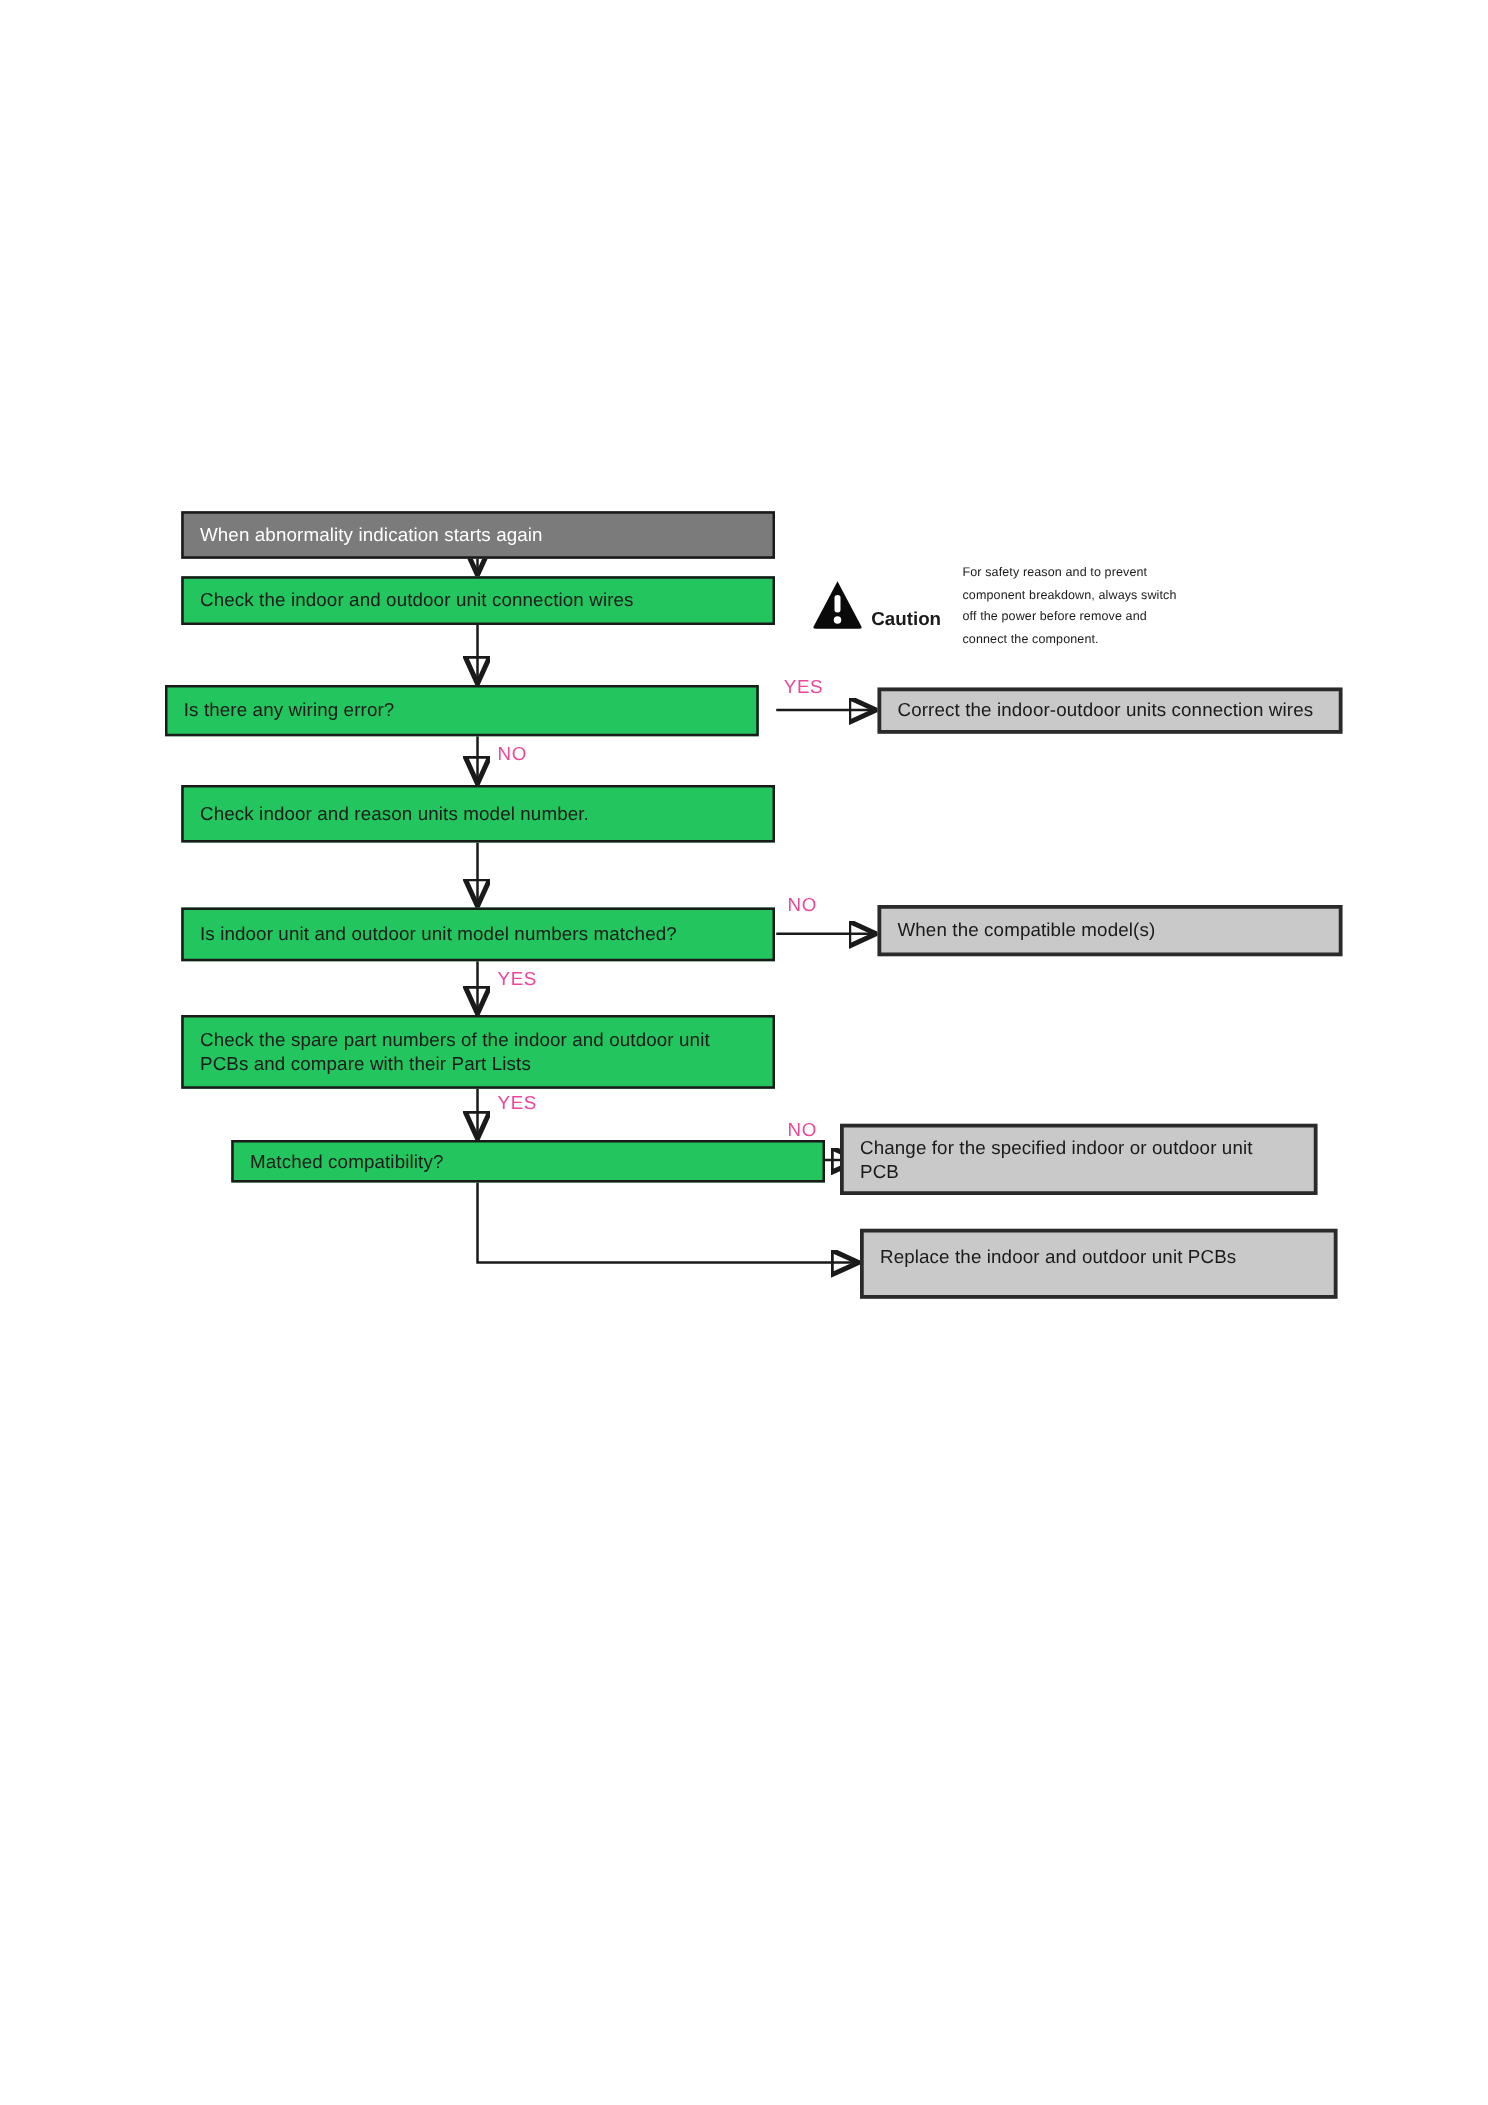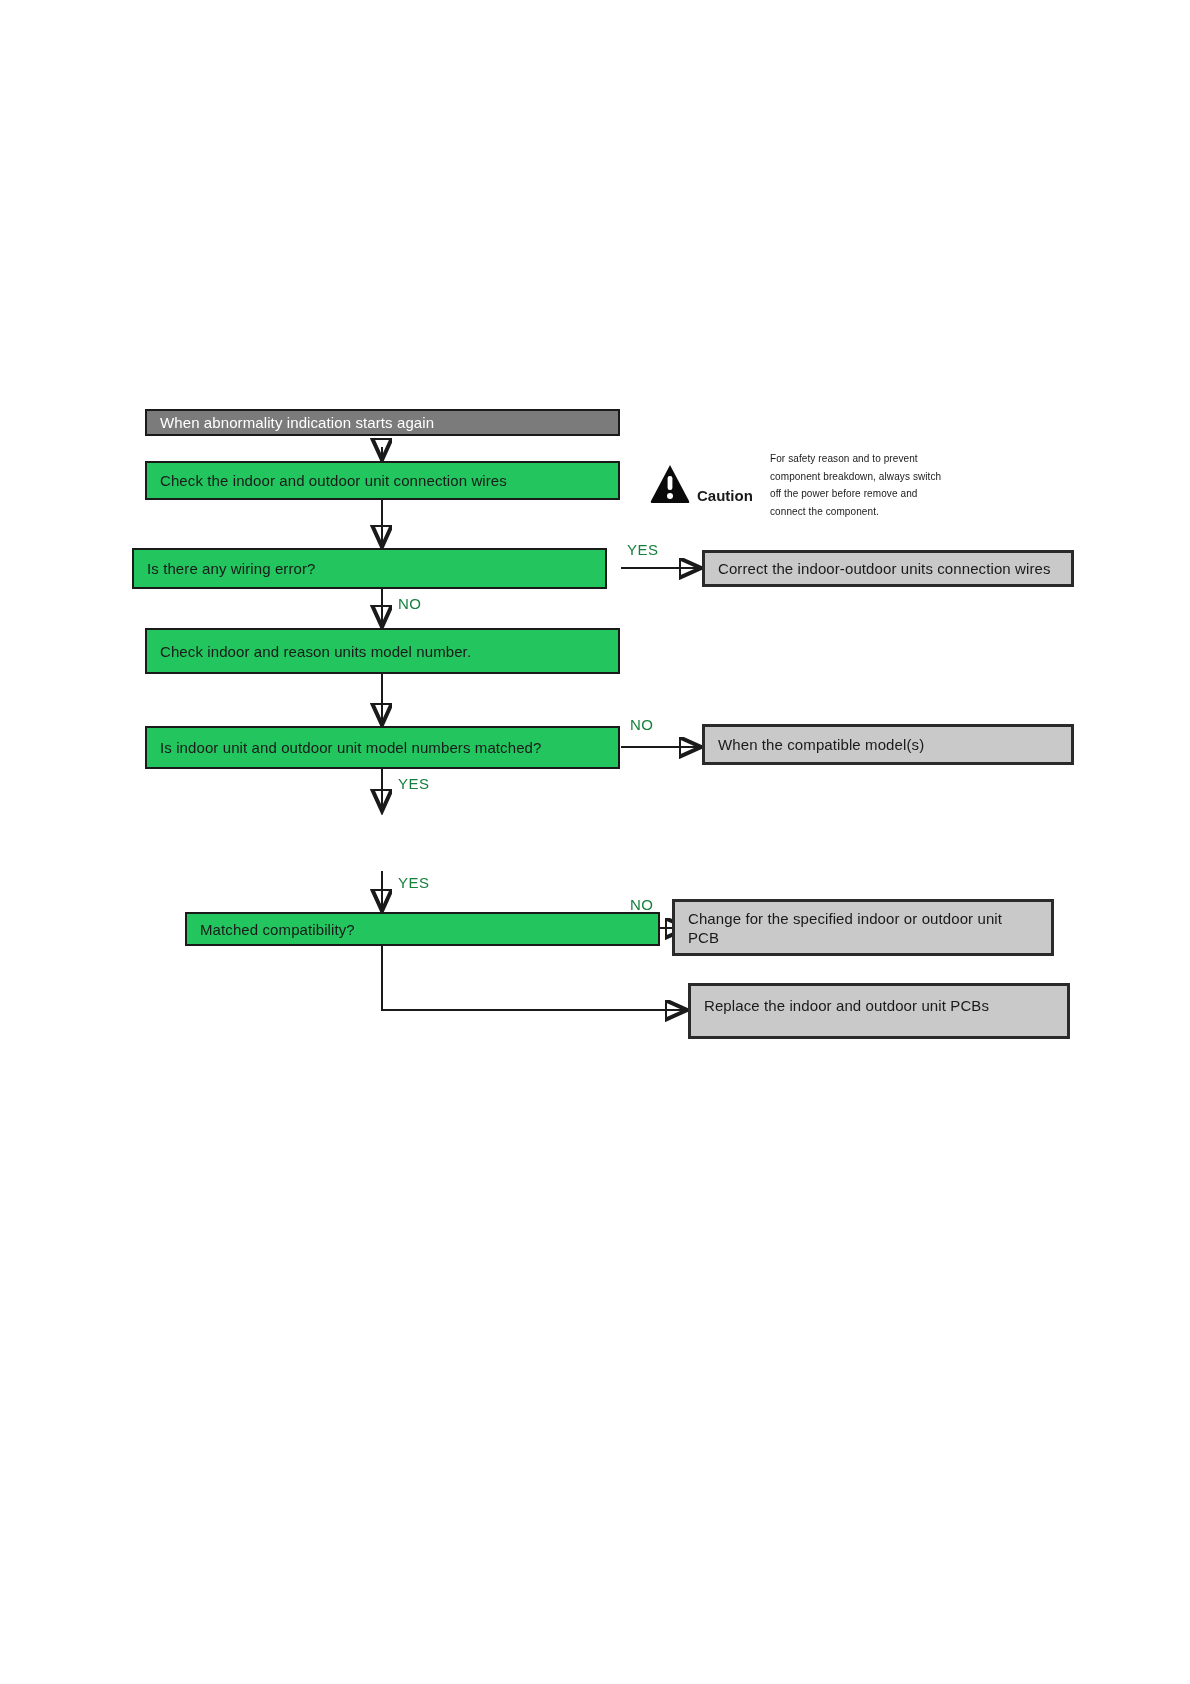--- a/index.html
+++ b/index.html
@@ -35,21 +35,21 @@
   .node.gray {
     background: var(--gray-fill, #c9c9c9);
     border: 3px solid var(--gray-border, #2a2a2a);
   }
   .node.top-align { align-items: flex-start; }
   .edge-label {
     position: absolute;
     font-size: 15px;
     font-weight: bold;
     font-weight: normal;
-    color: #15803d;
+    color: #ec4899;
     letter-spacing: 0.5px;
   }
   #connectors {
     position: absolute;
     left: 0; top: 0;
     width: 1190px; height: 1684px;
     pointer-events: none;
   }
   #connectors path, #connectors line {
     stroke: var(--line-color, #1a1a1a);
@@ -85,40 +85,43 @@
     <line x1="382" y1="589" x2="382" y2="624" marker-end="url(#arrow)"></line>
     <line x1="382" y1="674" x2="382" y2="722" marker-end="url(#arrow)"></line>
     <line x1="382" y1="769" x2="382" y2="808" marker-end="url(#arrow)"></line>
     <line x1="382" y1="871" x2="382" y2="908" marker-end="url(#arrow)"></line>
     <line x1="621" y1="568" x2="698" y2="568" marker-end="url(#arrow)"></line>
     <line x1="621" y1="747" x2="698" y2="747" marker-end="url(#arrow)"></line>
     <line x1="621" y1="928" x2="684" y2="928" marker-end="url(#arrow)"></line>
     <path d="M382,946 L382,1010 L684,1010" marker-end="url(#arrow)"></path>
   </svg>
 
-  <div class="node dark" style="left:145px; top:409px; width:475px; height:27px;">
+  <div class="node dark" style="left:145px; top:409px; width:475px; height:38px;">
     <span>When abnormality indication starts again</span>
   </div>
 
   <div class="node white" style="left:145px; top:461px; width:475px; height:39px;">
     <span>Check the indoor and outdoor unit connection wires</span>
   </div>
 
   <div class="node white" style="left:132px; top:548px; width:475px; height:41px;">
     <span>Is there any wiring error?</span>
   </div>
 
   <div class="node white" style="left:145px; top:628px; width:475px; height:46px;">
     <span>Check indoor and reason units model number.</span>
   </div>
 
   <div class="node white" style="left:145px; top:726px; width:475px; height:43px;">
     <span>Is indoor unit and outdoor unit model numbers matched?</span>
   </div>
 
+  <div class="node white" style="left:145px; top:812px; width:475px; height:59px;">
+    <span>Check the spare part numbers of the indoor and outdoor unit PCBs and compare with their Part Lists</span>
+  </div>
 
   <div class="node white" style="left:145px; top:912px; width:475px; height:34px;margin-left:40px;">
     <span>Matched compatibility?</span>
   </div>
 
   <div class="node gray" style="left:702px; top:550px; width:372px; height:37px;">
     <span>Correct the indoor-outdoor units connection wires</span>
   </div>
 
   <div class="node gray" style="left:702px; top:724px; width:372px; height:41px;">

